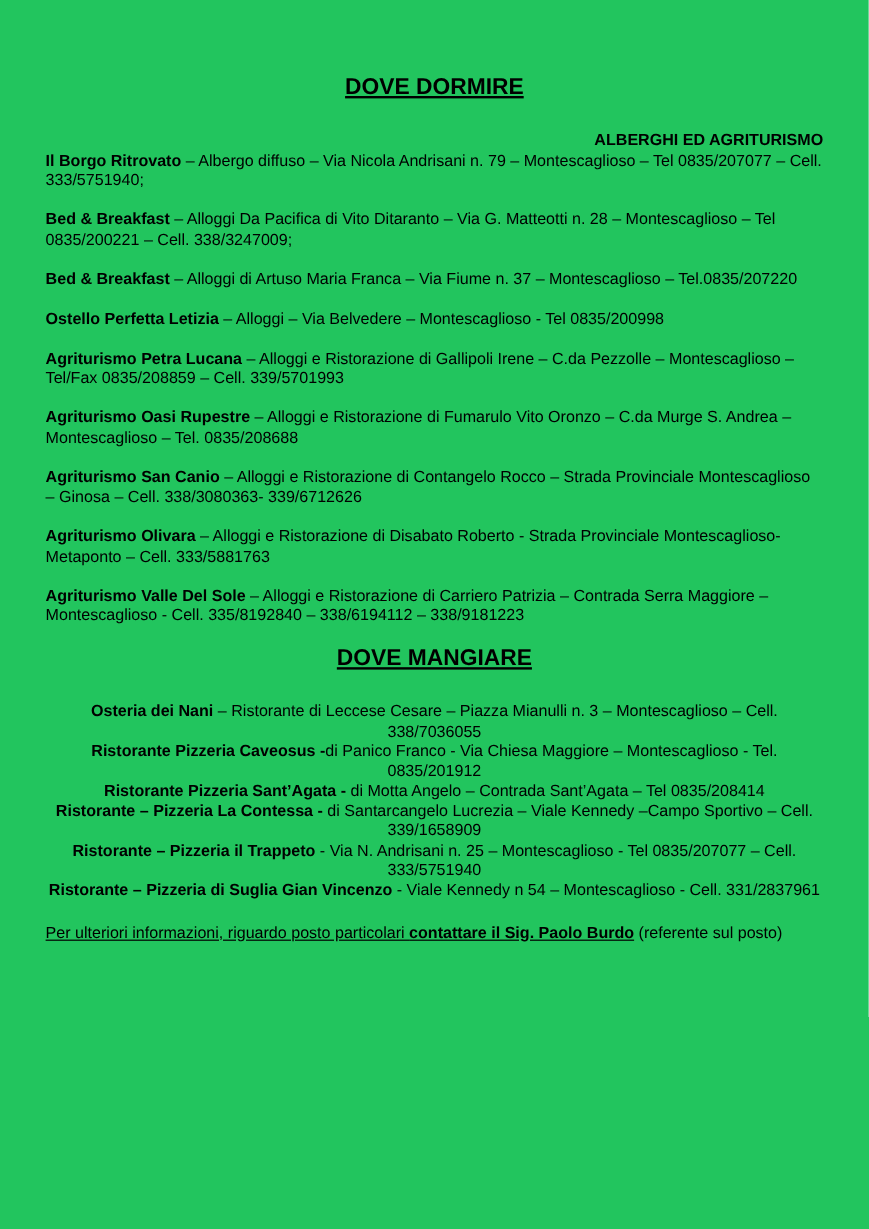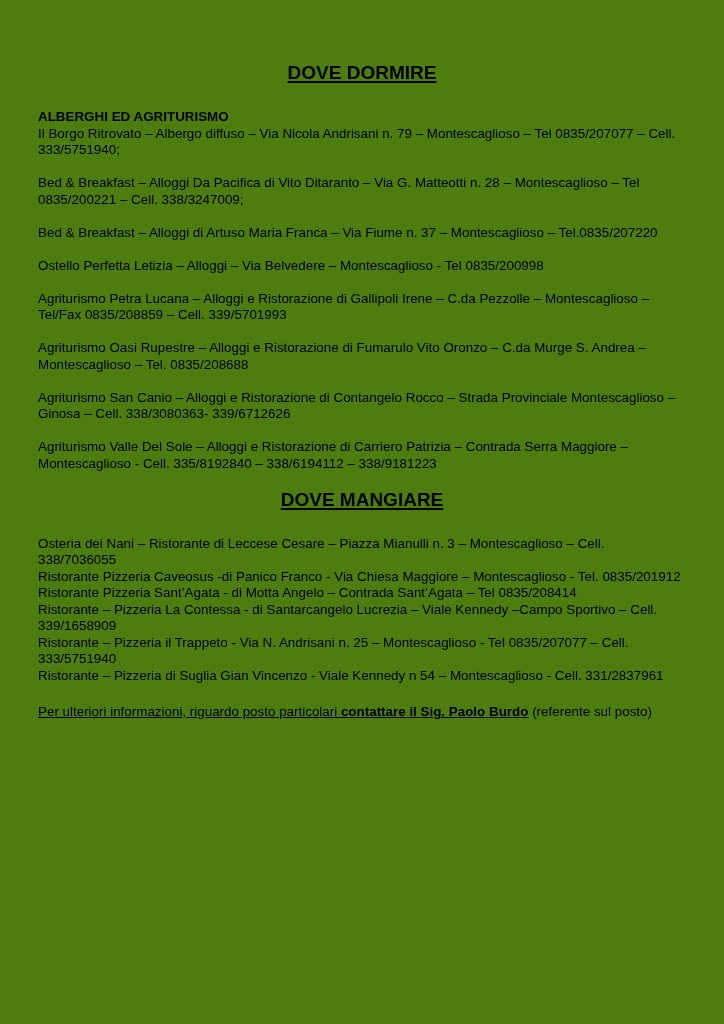--- a/index.html
+++ b/index.html
@@ -1,20 +1,20 @@
 <!DOCTYPE html>
 <html><head>
 <meta charset="utf-8">
 <style>
   html, body { margin: 0; padding: 0; background: #ffffff; }
   .page {
     position: relative;
     width: 724px;
     height: 1024px;
-    background: #4d7c0f;
+    background: #22c55e;
     color: #000000;
     font-family: "Liberation Sans", "DejaVu Sans", sans-serif;
     font-size: 13.4px;
     line-height: 16.5px;
     overflow: hidden;
     box-sizing: border-box;
     padding: 62px 38px 0 38px;
   }
   .doc-title {
     text-align: center;
@@ -22,28 +22,28 @@
     line-height: 22px;
     font-weight: bold;
     margin: 0 0 25px 0;
   }
   .doc-title .underlined {
     text-decoration: underline;
     text-decoration-thickness: 2px;
     text-underline-offset: 2px;
   }
   .doc-subtitle {
-    text-align: left;
+    text-align: right;
     font-weight: bold;
     margin: 0;
   }
   .entry { margin: 0; }
   .sleep-list .entry { margin-bottom: 16.5px; }
-  .eat-list .entry { margin-bottom: 0; }
-  .entry-name { font-weight: normal; margin-top: 20px; }
+  .eat-list .entry { margin-bottom: 0; text-align: center; }
+  .entry-name { font-weight: bold; margin-top: 20px; }
   .eat-title { margin-top: 0; }
   .footer-note { margin: 20px 0 0 0; }
   .note-underline { text-decoration: underline; }
   .note-contact { font-weight: bold; }
 </style>
 </head>
 <body>
 
 <div class="page">
 
@@ -62,20 +62,21 @@
       <p class="entry"><span class="entry-name">Bed &amp; Breakfast</span><span class="entry-details"> – Alloggi di Artuso Maria Franca – Via Fiume n. 37 – Montescaglioso – Tel.0835/207220</span></p>
 
       <p class="entry"><span class="entry-name">Ostello Perfetta Letizia</span><span class="entry-details"> – Alloggi – Via Belvedere – Montescaglioso - Tel 0835/200998</span></p>
 
       <p class="entry"><span class="entry-name">Agriturismo Petra Lucana</span><span class="entry-details"> – Alloggi e Ristorazione di Gallipoli Irene – C.da Pezzolle – Montescaglioso – Tel/Fax 0835/208859 – Cell. 339/5701993</span></p>
 
       <p class="entry"><span class="entry-name">Agriturismo Oasi Rupestre</span><span class="entry-details"> – Alloggi e Ristorazione di Fumarulo Vito Oronzo – C.da Murge S. Andrea – Montescaglioso – Tel. 0835/208688</span></p>
 
       <p class="entry"><span class="entry-name">Agriturismo San Canio</span><span class="entry-details"> – Alloggi e Ristorazione di Contangelo Rocco – Strada Provinciale Montescaglioso – Ginosa – Cell. 338/3080363- 339/6712626</span></p>
 
+      <p class="entry"><span class="entry-name">Agriturismo Olivara</span><span class="entry-details"> – Alloggi e Ristorazione di Disabato Roberto - Strada Provinciale Montescaglioso- Metaponto – Cell. 333/5881763</span></p>
 
 
       <p class="entry"><span class="entry-name">Agriturismo Valle Del Sole</span><span class="entry-details"> – Alloggi e Ristorazione di Carriero Patrizia – Contrada Serra Maggiore – Montescaglioso - Cell. 335/8192840 – 338/6194112 – 338/9181223</span></p>
     </div>
 
   <h1 class="doc-title eat-title">
     <span class="underlined">DOVE MANGIARE</span>
   </h1>
 
 

